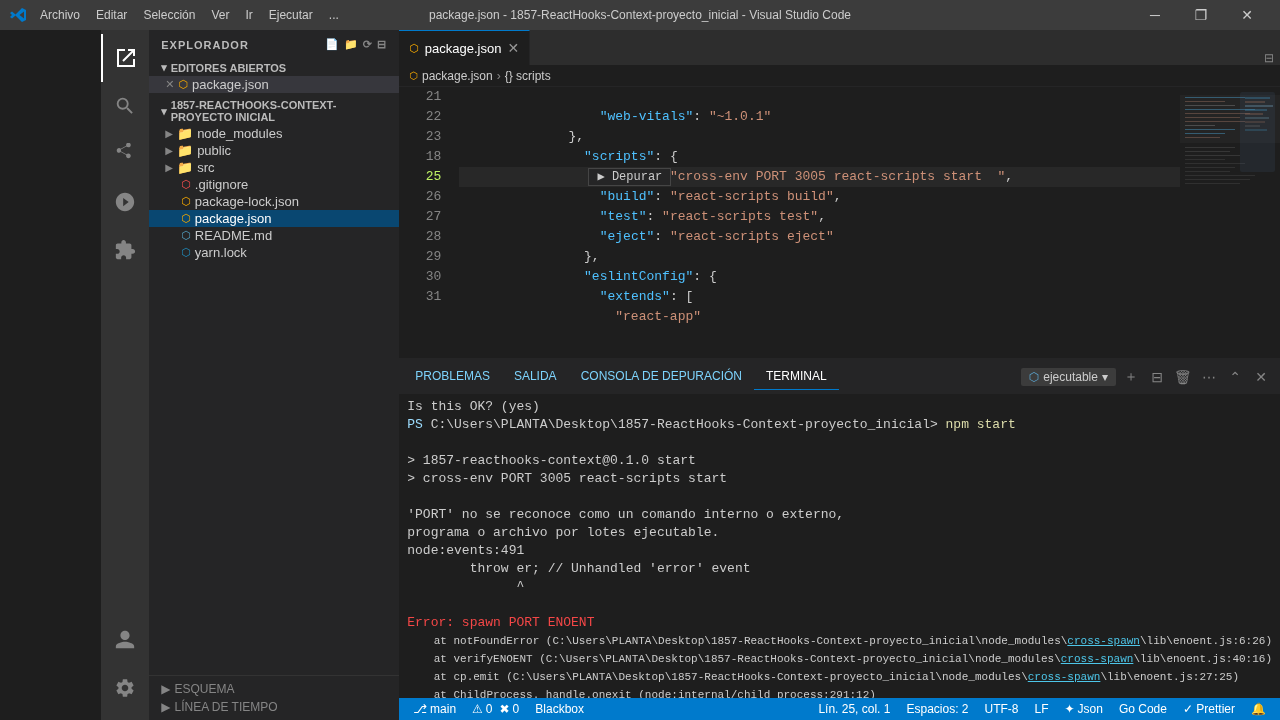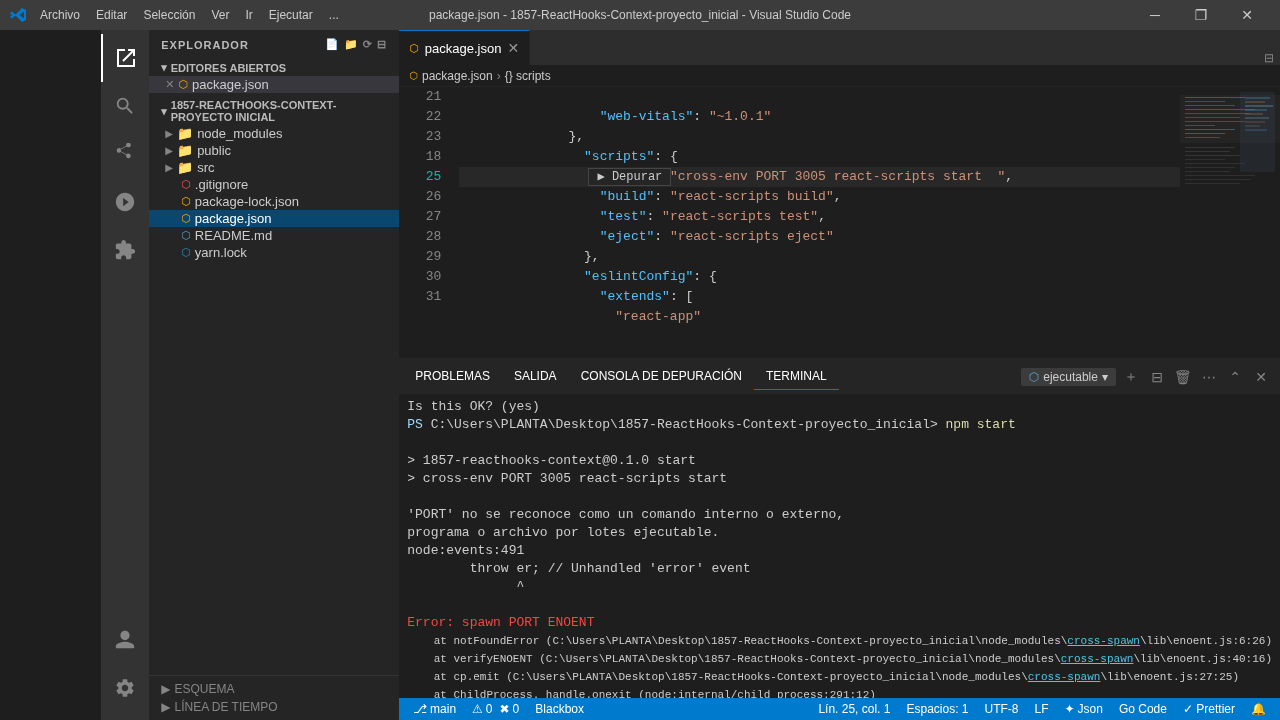--- a/index.html
+++ b/index.html
@@ -284,21 +284,21 @@
       background: #252526;
       display: flex;
       align-items: center;
       padding: 0 4px;
       gap: 0;
     }
     .panel-tab {
       padding: 6px 12px;
       font-size: 12px;
       cursor: pointer;
-      color: #ffffff;
+      color: #7dd3fc;
       border-bottom: 1px solid transparent;
     }
     .panel-tab.active {
       color: #ffffff;
       border-bottom: 1px solid #007acc;
     }
     #panel-actions {
       margin-left: auto;
       display: flex;
       align-items: center;
@@ -540,21 +540,21 @@
       </div>
 
       <div style="flex:1; display:flex; flex-direction:column; overflow:hidden;gap:12px;">
 
         <div id="code-editor" style="height: 220px; flex-shrink:0; position:relative;">
           <div id="line-numbers">
             <span class="line-num">21</span>
             <span class="line-num">22</span>
             <span class="line-num">23</span>
             <span class="line-num">18</span>
-            <span class="line-num" style="color:#14b8a6;">25</span>
+            <span class="line-num" style="color:#bef264;">25</span>
             <span class="line-num">26</span>
             <span class="line-num">27</span>
             <span class="line-num">28</span>
             <span class="line-num">29</span>
             <span class="line-num">30</span>
             <span class="line-num">31</span>
           </div>
           <div id="code-content">
 
             <div class="code-line">
@@ -712,21 +712,21 @@
           <span>0</span>
         </div>
         <div class="status-item">
           <span>Blackbox</span>
         </div>
         <div class="status-sep"></div>
         <div class="status-item">
           <span>Lín. 25, col. 1</span>
         </div>
         <div class="status-item">
-          <span>Espacios: 1</span>
+          <span>Espacios: 2</span>
         </div>
         <div class="status-item">
           <span>UTF-8</span>
         </div>
         <div class="status-item">
           <span>LF</span>
         </div>
         <div class="status-item">
           <span>✦</span>
           <span>Json</span>

